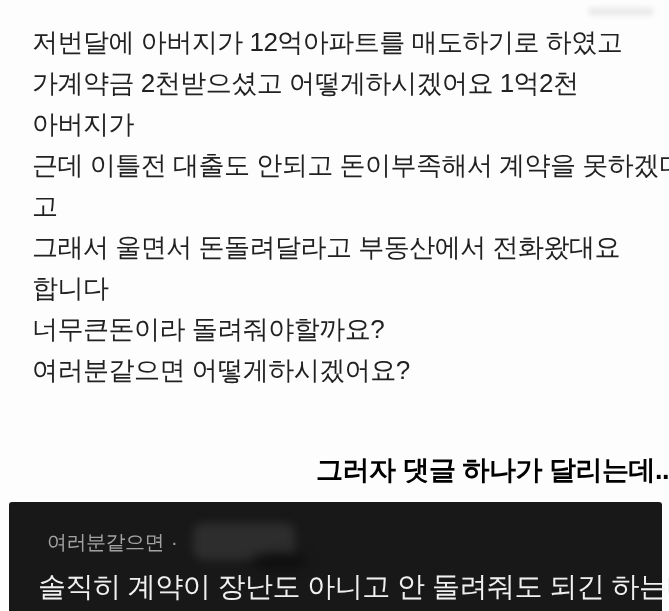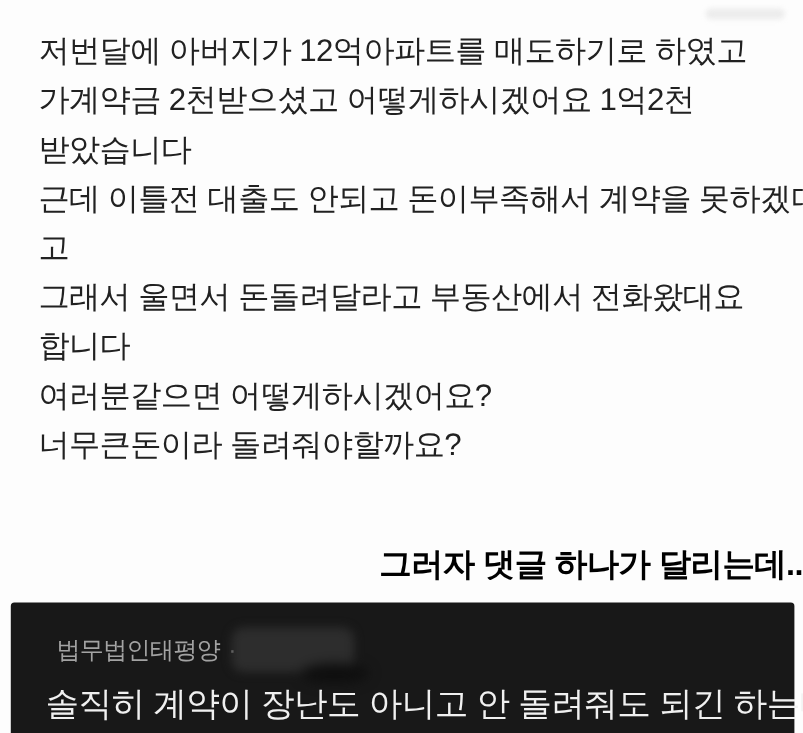--- a/index.html
+++ b/index.html
@@ -122,32 +122,32 @@
 </head>
 <body>
 
 <div class="page">
 
   <div class="smudge"></div>
 
   <div class="post-body">
     <div class="post-line">저번달에 아버지가 12억아파트를 매도하기로 하였고</div>
     <div class="post-line">가계약금 2천받으셨고 어떻게하시겠어요 1억2천</div>
-    <div class="post-line">받았습니다</div>
+    <div class="post-line">아버지가</div>
     <div class="post-line">근데 이틀전 대출도 안되고 돈이부족해서 계약을 못하겠다</div>
     <div class="post-line">고</div>
     <div class="post-line">그래서 울면서 돈돌려달라고 부동산에서 전화왔대요</div>
     <div class="post-line">합니다</div>
+    <div class="post-line">너무큰돈이라 돌려줘야할까요?</div>
     <div class="post-line">여러분같으면 어떻게하시겠어요?</div>
-    <div class="post-line">너무큰돈이라 돌려줘야할까요?</div>
   </div>
 
   <div class="caption">그러자 댓글 하나가 달리는데..</div>
 
   <div class="comment-panel">
     <div class="comment-header">
-      <span class="author">법무법인태평양</span><span class="sep">·</span>
+      <span class="author">여러분같으면</span><span class="sep">·</span>
     </div>
     <div class="redacted"></div>
     <div class="comment-text">솔직히 계약이 장난도 아니고 안 돌려줘도 되긴 하는데</div>
   </div>
 
 </div>
 
 </body></html>

